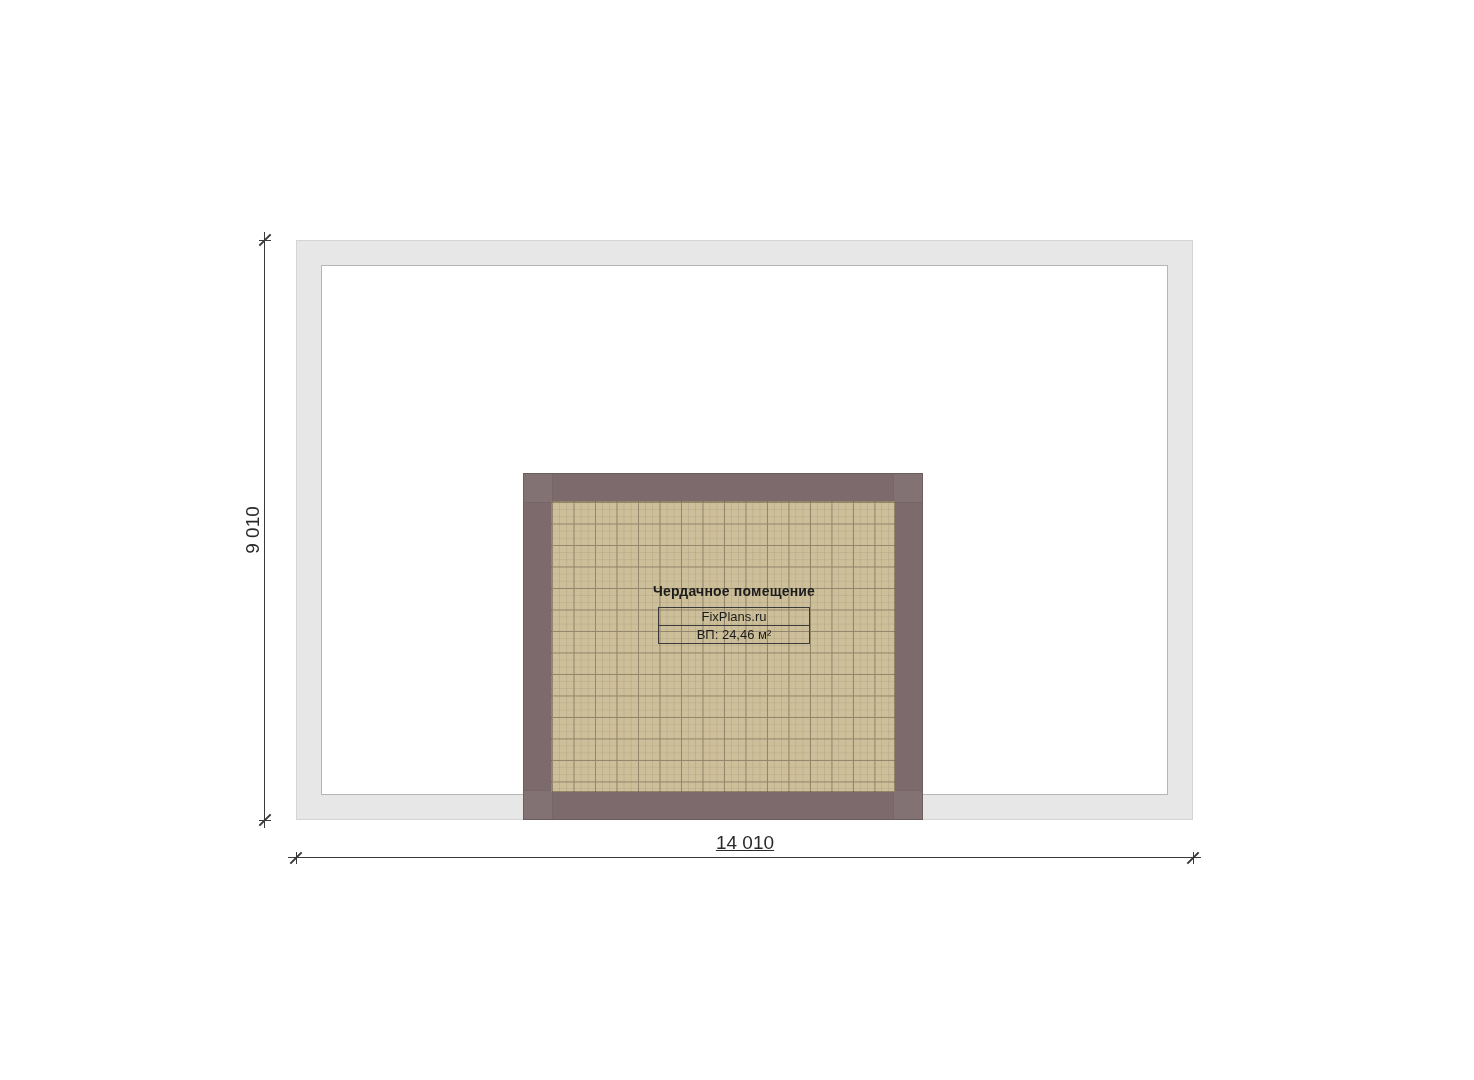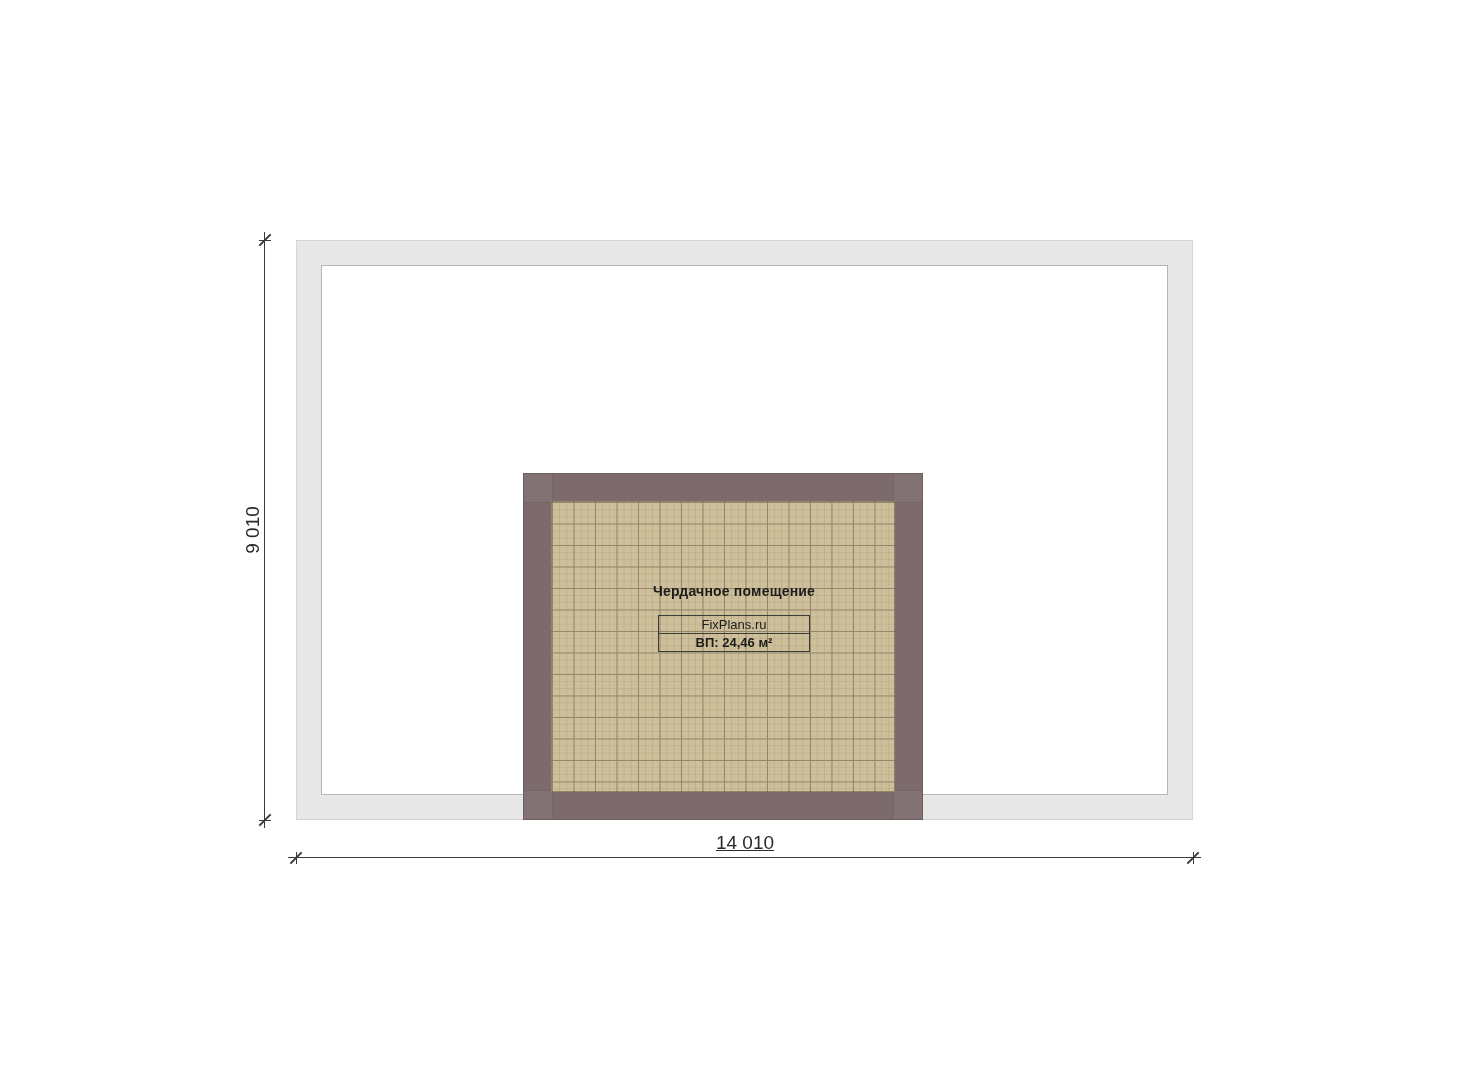--- a/index.html
+++ b/index.html
@@ -73,31 +73,31 @@
   }
   .room-title {
     font-size: 14px;
     font-weight: bold;
     letter-spacing: 0.2px;
     white-space: nowrap;
     margin-left: -20px;
     margin-right: -20px;
   }
   .info-box {
-    margin-top: 16px;
+    margin-top: 8px;
     border: 1px solid var(--dim-color, #3a3a3a);
     background: transparent;
   }
   .info-row {
     font-size: 13px;
     line-height: 17px;
     height: 17px;
     overflow: hidden;
   }
-  .info-row + .info-row { border-top: 1px solid var(--dim-color, #3a3a3a); font-weight: bold; }
+  .info-row + .info-row { border-top: 1px solid var(--dim-color, #3a3a3a); }
 
   
   .dim-line {
     position: absolute;
     background: var(--dim-color, #3a3a3a);
   }
   .dim-line.v { left: 264px; top: 232px; width: 1px;  height: 596px; }
   .dim-line.h { left: 288px; top: 857px; width: 913px; height: 1px; }
 
   .tick { position: absolute; width: 18px; height: 18px; }

